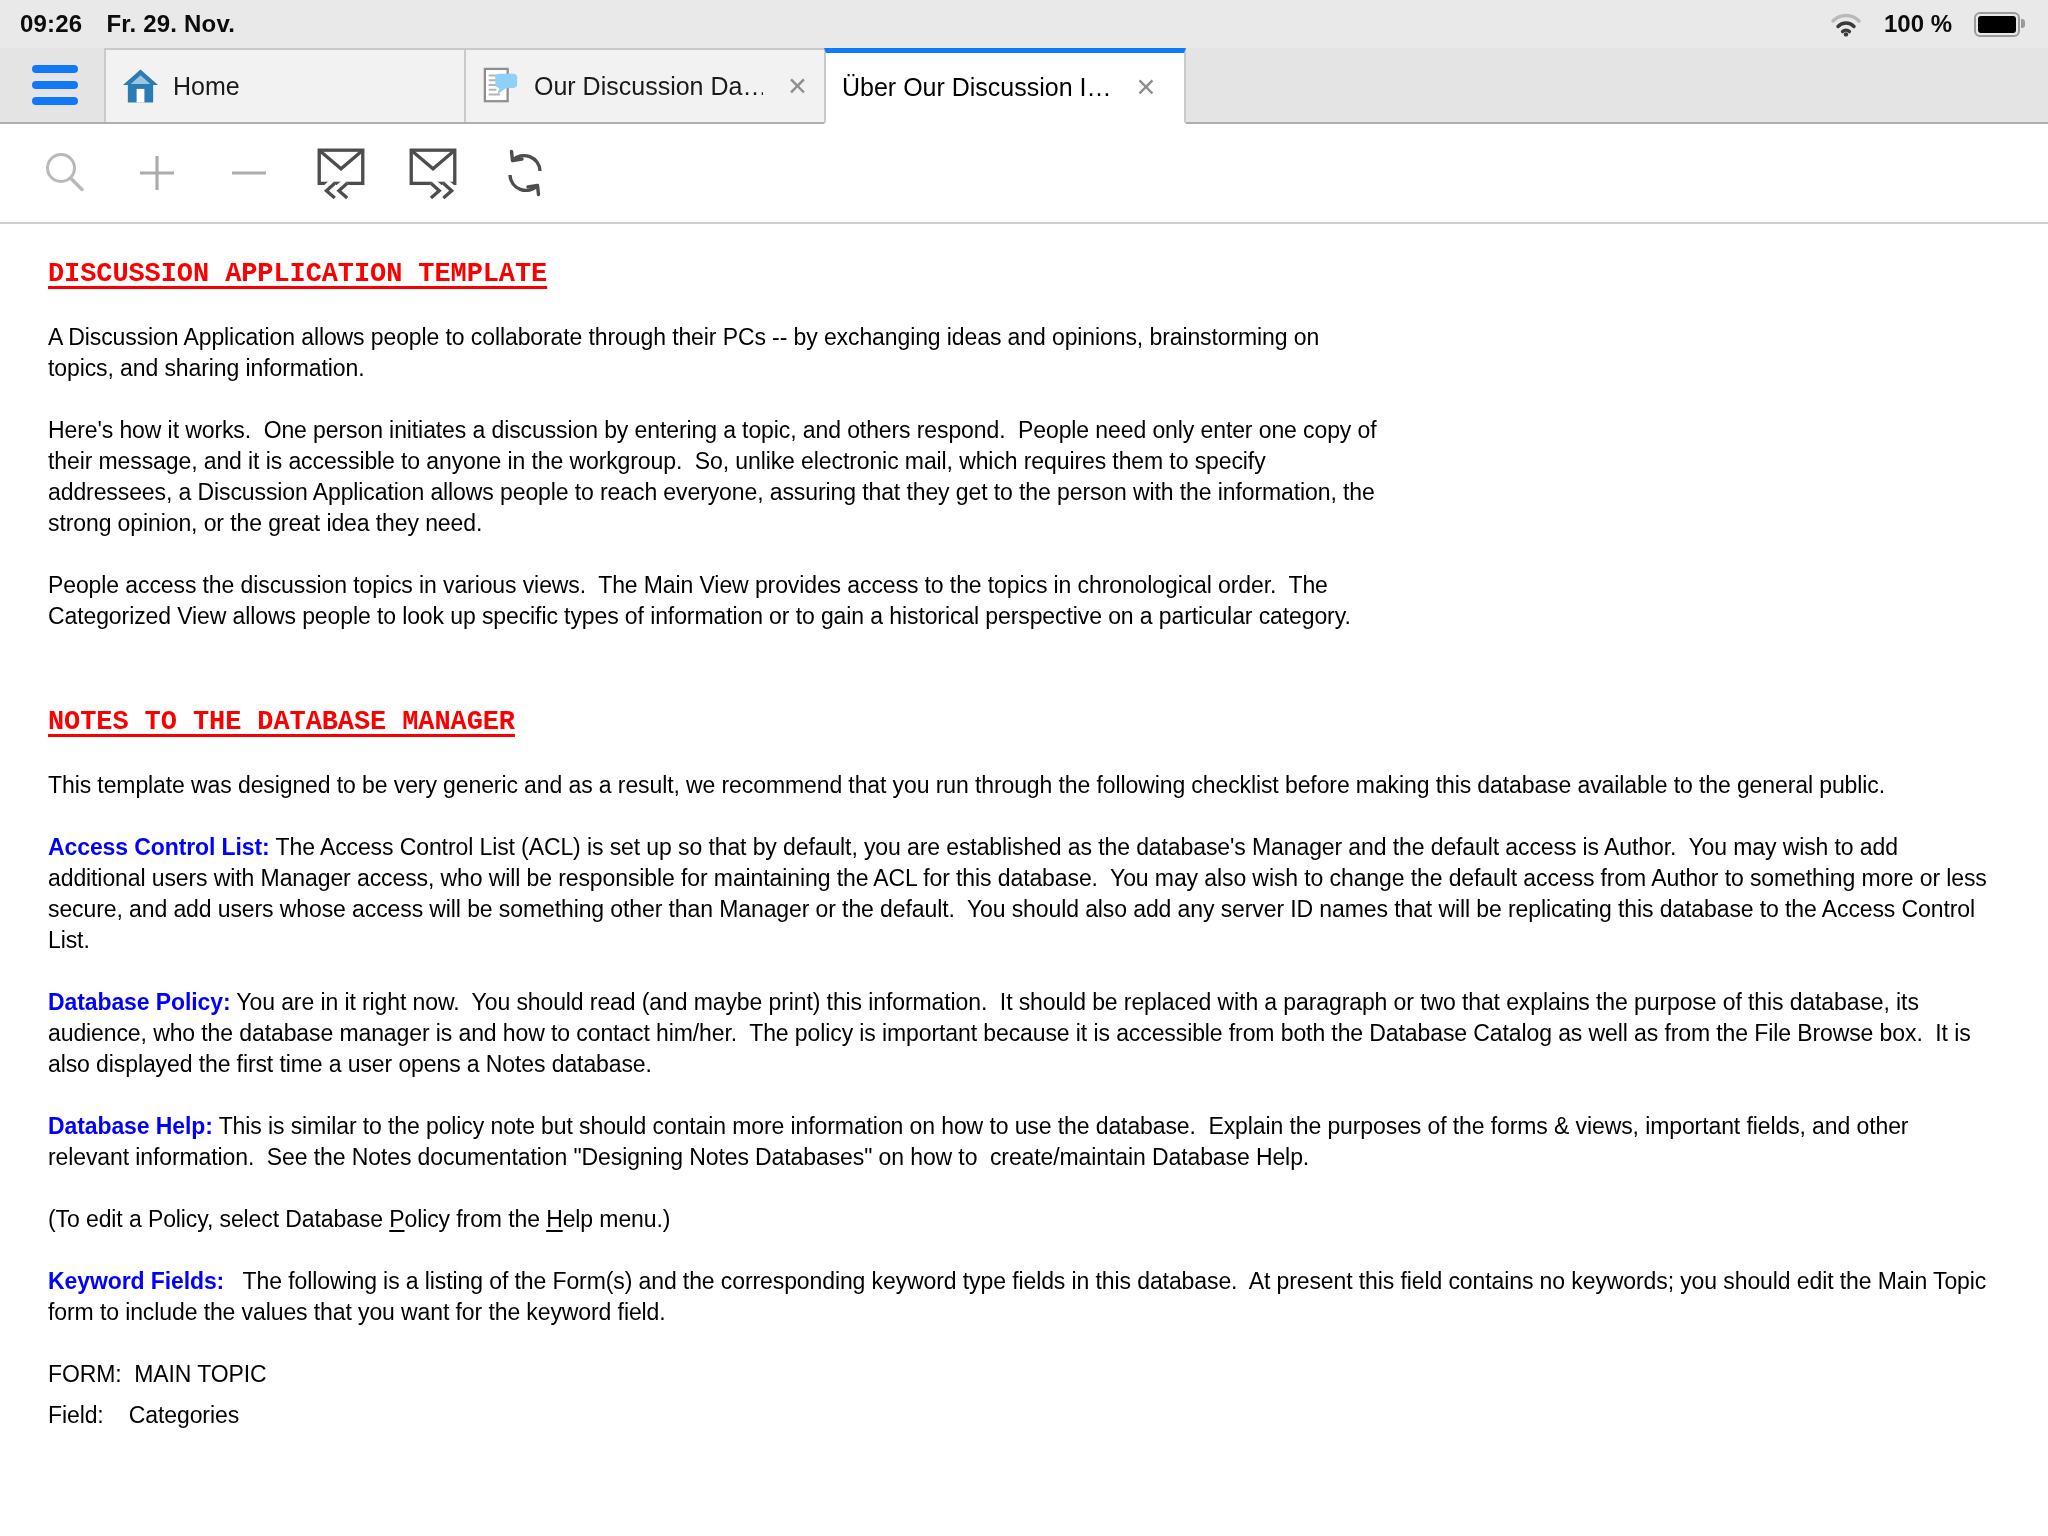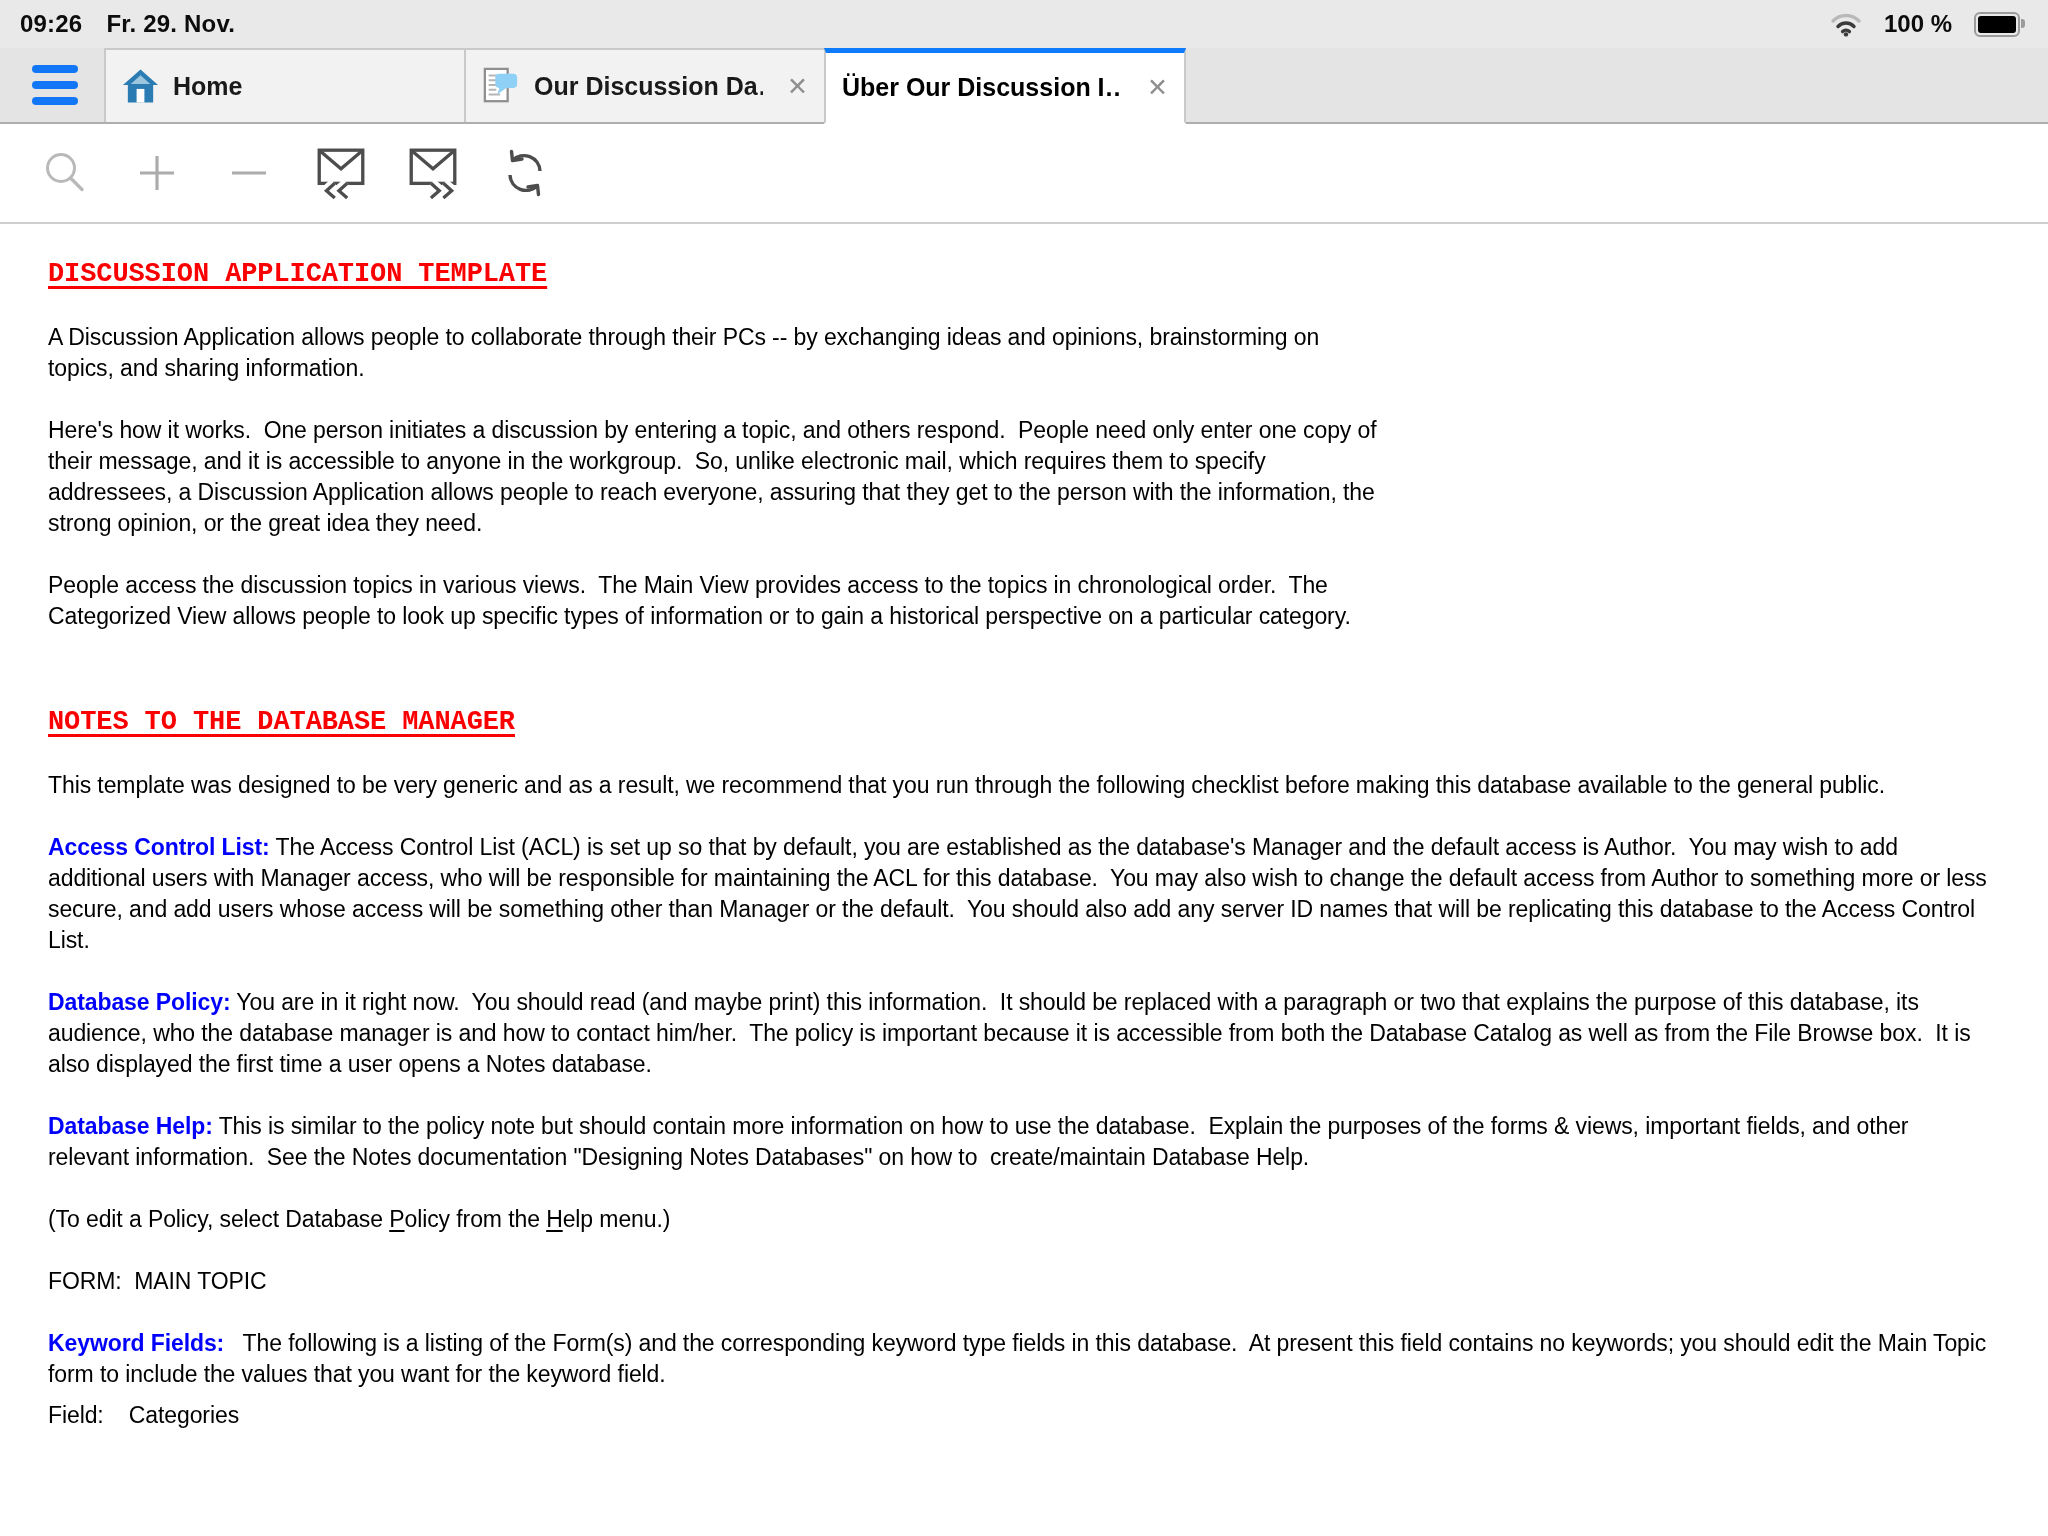--- a/index.html
+++ b/index.html
@@ -29,21 +29,21 @@
     width:104px;display:flex;flex-direction:column;justify-content:center;
     gap:8px;padding-left:32px;box-sizing:border-box;cursor:pointer;
   }
   .menu-bar{width:46px;height:8px;border-radius:4px;background:var(--menu-blue,#1277f7);}
   .tab{
     width:362px;display:flex;align-items:center;gap:14px;
     padding:0 16px;box-sizing:border-box;background:#f2f2f2;
     border:2px solid #c9c9c9;border-bottom:none;margin-right:-2px;
     overflow:hidden;white-space:nowrap;
   }
-  .tab-label{font-size:25px;font-weight:700;color:#1a1a1a;flex:0 1 auto;overflow:hidden;}
+  .tab-label{font-size:25px;font-weight:400;color:#1a1a1a;flex:0 1 auto;overflow:hidden;}
   .tab-close{font-size:25px;color:#8e8e8e;margin-left:10px;cursor:pointer;flex:0 0 auto;}
   .tab.active{
     background:#fff;border-top:5px solid var(--accent-blue,#0d7bfa);
     border-bottom:2px solid #fff;margin-bottom:-2px;z-index:2;
   }
   .tab.active .tab-label{color:#000;}
   .tab-icon{flex:0 0 auto;display:flex;align-items:center;}
   
   .toolbar{
     height:100px;background:#fff;border-bottom:2px solid #cfcfcf;
@@ -191,18 +191,18 @@
       <h2 class="doc-heading">DISCUSSION APPLICATION TEMPLATE</h2>
       <p class="doc-para narrow"><span>A Discussion Application allows people to collaborate through their PCs -- by exchanging ideas and opinions, brainstorming on topics, and sharing information.</span></p>
       <p class="doc-para narrow"><span>Here's how it works.  One person initiates a discussion by entering a topic, and others respond.  People need only enter one copy of their message, and it is accessible to anyone in the workgroup.  So, unlike electronic mail, which requires them to specify addressees, a Discussion Application allows people to reach everyone, assuring that they get to the person with the information, the strong opinion, or the great idea they need.</span></p>
       <p class="doc-para narrow"><span>People access the discussion topics in various views.  The Main View provides access to the topics in chronological order.  The Categorized View allows people to look up specific types of information or to gain a historical perspective on a particular category.</span></p>
       <h2 class="doc-heading">NOTES TO THE DATABASE MANAGER</h2>
       <p class="doc-para"><span>This template was designed to be very generic and as a result, we recommend that you run through the following checklist before making this database available to the general public.</span></p>
       <p class="doc-para"><span class="run-label">Access Control List:</span><span> The Access Control List (ACL) is set up so that by default, you are established as the database's Manager and the default access is Author.  You may wish to add additional users with Manager access, who will be responsible for maintaining the ACL for this database.  You may also wish to change the default access from Author to something more or less secure, and add users whose access will be something other than Manager or the default.  You should also add any server ID names that will be replicating this database to the Access Control List.</span></p>
       <p class="doc-para"><span class="run-label">Database Policy:</span><span> You are in it right now.  You should read (and maybe print) this information.  It should be replaced with a paragraph or two that explains the purpose of this database, its audience, who the database manager is and how to contact him/her.  The policy is important because it is accessible from both the Database Catalog as well as from the File Browse box.  It is also displayed the first time a user opens a Notes database.</span></p>
       <p class="doc-para"><span class="run-label">Database Help:</span><span> This is similar to the policy note but should contain more information on how to use the database.  Explain the purposes of the forms &amp; views, important fields, and other relevant information.  See the Notes documentation "Designing Notes Databases" on how to  create/maintain Database Help.</span></p>
       <p class="doc-para"><span>(To edit a Policy, select Database </span><span class="run-underline">P</span><span>olicy from the </span><span class="run-underline">H</span><span>elp menu.)</span></p>
+      <p class="doc-para"><span class="run-label">Keyword Fields:</span><span>   The following is a listing of the Form(s) and the corresponding keyword type fields in this database.  At present this field contains no keywords; you should edit the Main Topic form to include the values that you want for the keyword field.</span></p>
       <p class="doc-para"><span>FORM:  MAIN TOPIC</span></p>
-      <p class="doc-para"><span class="run-label">Keyword Fields:</span><span>   The following is a listing of the Form(s) and the corresponding keyword type fields in this database.  At present this field contains no keywords; you should edit the Main Topic form to include the values that you want for the keyword field.</span></p>
       <p class="doc-para tight"><span>Field:    Categories</span></p>
     </div>
 
 </div>
 
 </body></html>

